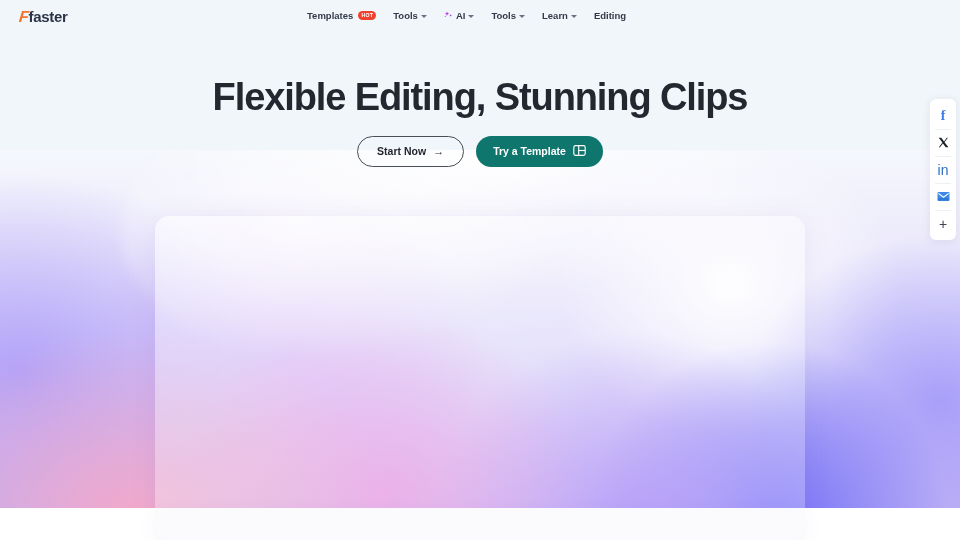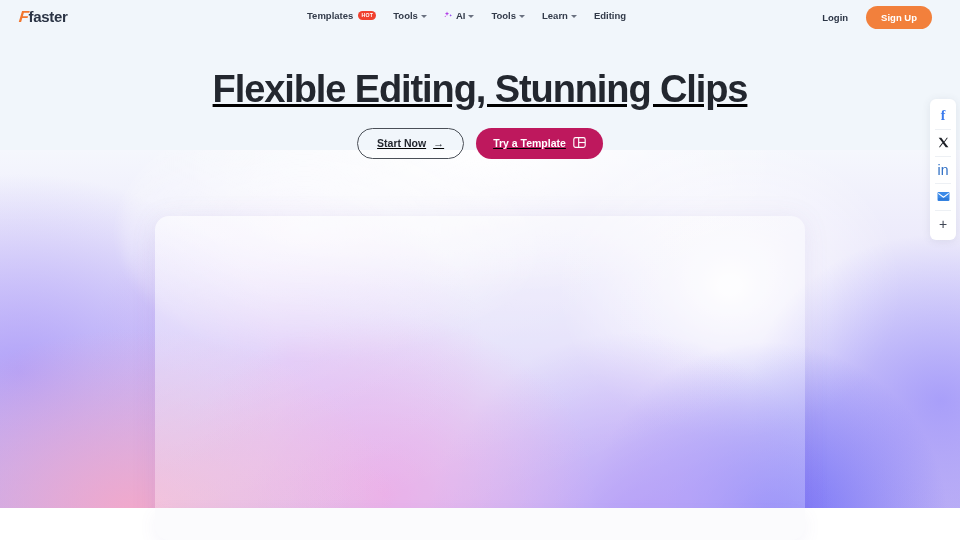--- a/index.html
+++ b/index.html
@@ -203,24 +203,23 @@
     padding: 0 15px;
     height: 23px;
     cursor: pointer;
     font-family: "Liberation Sans", sans-serif;
   }
 
   
   .hero-text {
     position: absolute;
     left: 0; right: 0;
-    top: 68px;
+    top: 76px;
     text-align: center;
     z-index: 10;
-    text-decoration: underline;
   }
   .headline {
     font-size: 38px;
     font-weight: 700;
     color: #23272f;
     letter-spacing: -1.1px;
     line-height: 1.15;
   }
   .subhead {
     margin-top: 11px;
@@ -249,21 +248,21 @@
     align-items: center;
     gap: 7px;
     cursor: pointer;
     font-family: "Liberation Sans", sans-serif;
   }
   .btn-primary {
     height: 31px;
     padding: 0 17px;
     border: none;
     border-radius: 16px;
-    background: #be185d;
+    background: #0f766e;
     color: #ffffff;
     font-size: 10.5px;
     font-weight: 700;
     display: flex;
     align-items: center;
     gap: 7px;
     cursor: pointer;
     font-family: "Liberation Sans", sans-serif;
   }
   .arrow-glyph { font-size: 11px; line-height: 1; }
@@ -373,24 +372,20 @@
         <span>Learn</span>
         <span class="chev"></span>
       </div>
 
       <div class="nav-item">
         <span>Editing</span>
       </div>
 
     </nav>
 
-    <div class="header-right">
-      <span class="login-link">Login</span>
-      <button class="signup-btn">Sign Up</button>
-    </div>
 
   </div>
 
   <div class="hero-text">
 
     <h1 class="headline">Flexible Editing, Stunning Clips</h1>
 
 
     <div class="cta-row">
 

